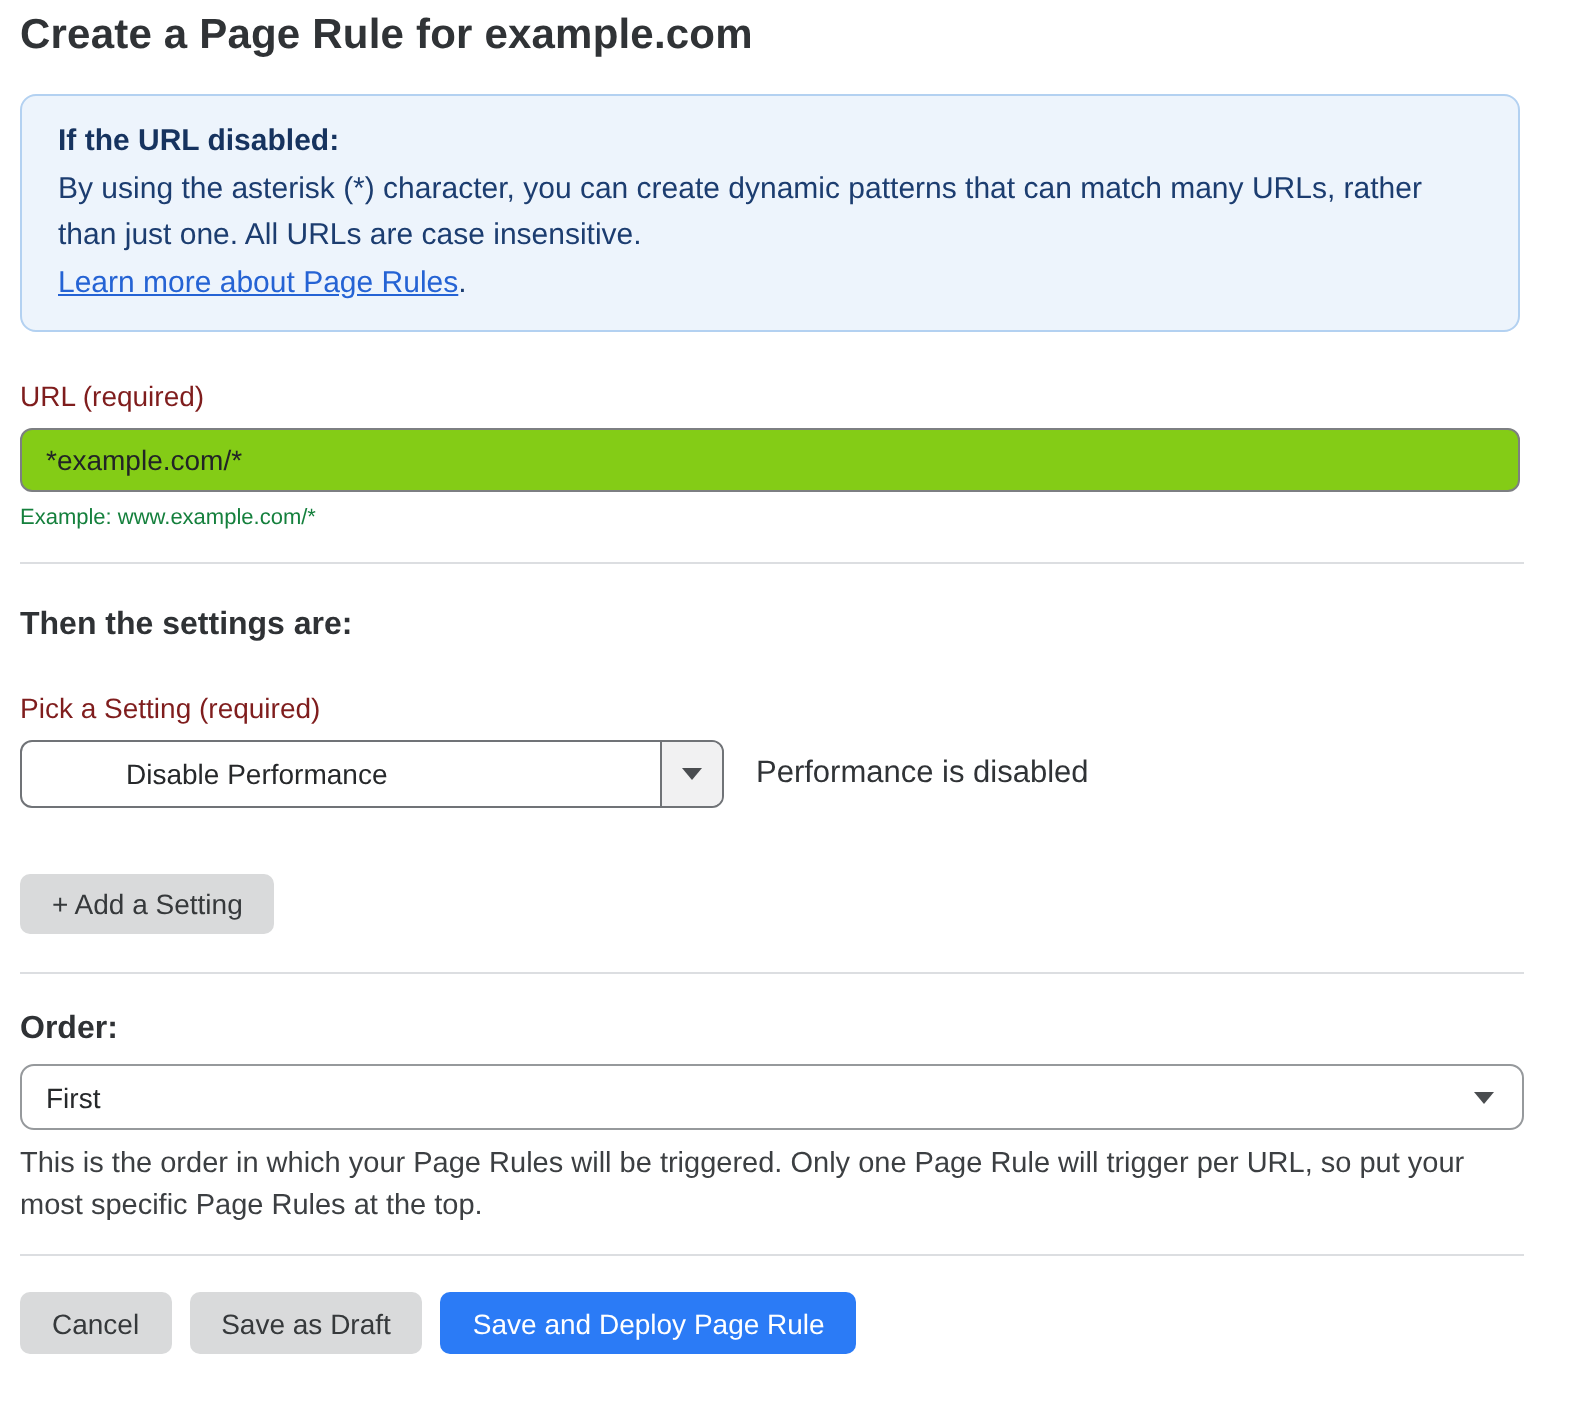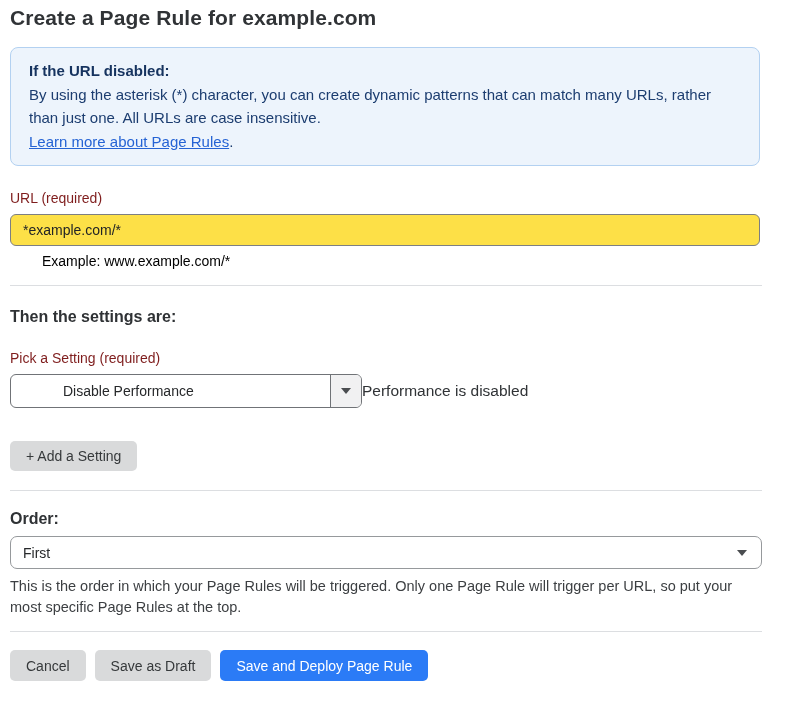--- a/index.html
+++ b/index.html
@@ -34,29 +34,29 @@
   }
   .info-link-suffix { color: #1c3d70; }
 
   .field-label { font-size: 14px; color: #7f1d1d; }
   .url-label { margin-top: 24px; }
 
   .url-input {
     display: block;
     margin-top: 8px;
     width: 750px; height: 32px;
-    background: #fde047;
+    background: #84cc16;
     border: 1px solid #7d7f82;
     border-radius: 6px;
     padding: 0 12px;
     font-family: "Liberation Sans", sans-serif;
     font-size: 14px; color: #222426;
     outline: none;
   }
-  .example-text { margin-top: 7px; font-size: 14px; color: #000000; margin-left: 32px; }
+  .example-text { margin-top: 7px; font-size: 11px; color: #15803d; }
 
   .divider { border: none; border-top: 1px solid #dcdee1; width: 752px; }
   .divider-1 { margin-top: 16px; }
   .divider-2 { margin-top: 19px; }
   .divider-3 { margin-top: 13px; }
 
   .section-heading { font-size: 16px; font-weight: bold; color: #2f3235; }
   .settings-heading { margin-top: 22px; }
   .order-heading { margin-top: 19px; }
 
@@ -81,21 +81,21 @@
     width: 31px; background: #f1f1f2;
     border-left: 1px solid #707377;
     display: flex; align-items: center; justify-content: center;
   }
   .tri {
     display: inline-block; width: 0; height: 0;
     border-left: 5px solid transparent;
     border-right: 5px solid transparent;
     border-top: 6px solid #4a4d50;
   }
-  .status-text { font-size: 15.5px; color: #303336; }
+  .status-text { margin-left: 16px; font-size: 15.5px; color: #303336; }
 
   .btn {
     display: inline-flex; align-items: center; justify-content: center;
     height: 31px; border: none; border-radius: 5px;
     font-family: "Liberation Sans", sans-serif;
     font-size: 14px; cursor: pointer; padding: 0 16px;
   }
   .btn-gray { background: #d9dadb; color: #36393b; }
   .btn-blue { background: #2b7bf6; color: #ffffff; }
   .add-setting-btn { margin-top: 33px; height: 30px; }

